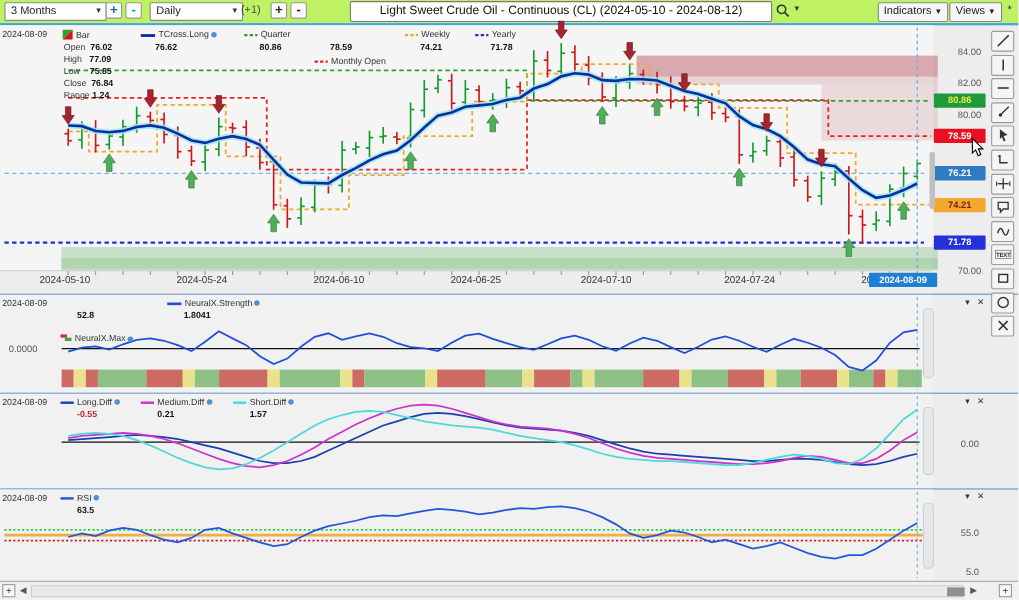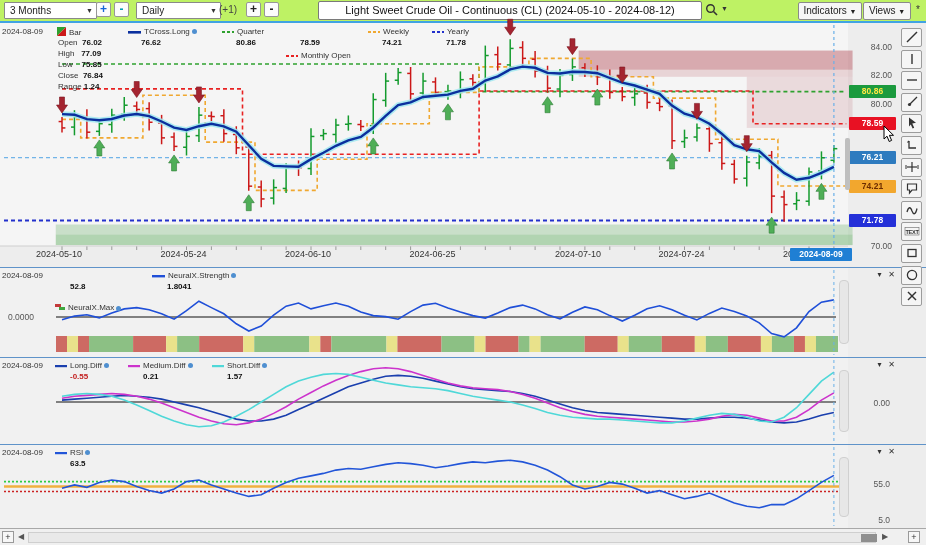--- a/index.html
+++ b/index.html
@@ -504,21 +504,21 @@
       <div class="badge" style="top: 214px; background: rgb(36, 48, 216); color: rgb(255, 255, 255);">71.78</div>
       <div class="axlab" style="left: 852px; top: 241px;">70.00</div>
     </div>
   <div class="vthumb" style="top:138px;height:52px;"></div>
 
   <div id="xaxis">
       <div class="xlab" style="left: 36px;">2024-05-10</div>
       <div class="xlab" style="left: 160.5px;">2024-05-24</div>
       <div class="xlab" style="left: 285px;">2024-06-10</div>
       <div class="xlab" style="left: 409.5px;">2024-06-25</div>
-      <div class="xlab" style="left: 555px; text-align: right;">2024-07-10</div>
+      <div class="xlab" style="left: 528px; text-align: right;">2024-07-10</div>
       <div class="xlab" style="left: 658.5px;">2024-07-24</div>
       <div class="xlab" style="left: 783px;">2024</div>
       <div class="xbadge" style="left: 790px; width: 56px;">2024-08-09</div>
     </div>
 
   <svg style="position:absolute;left:883px;top:126px;z-index:30;" width="13" height="18" viewBox="0 0 13 18">
     <polygon points="1,0 1,13 4,10.2 6.2,15.5 8.6,14.4 6.4,9.3 10.5,9.3" fill="#fff" stroke="#000" stroke-width="1"></polygon>
   </svg>
 
   <div class="divider" style="top:267px;"></div>

